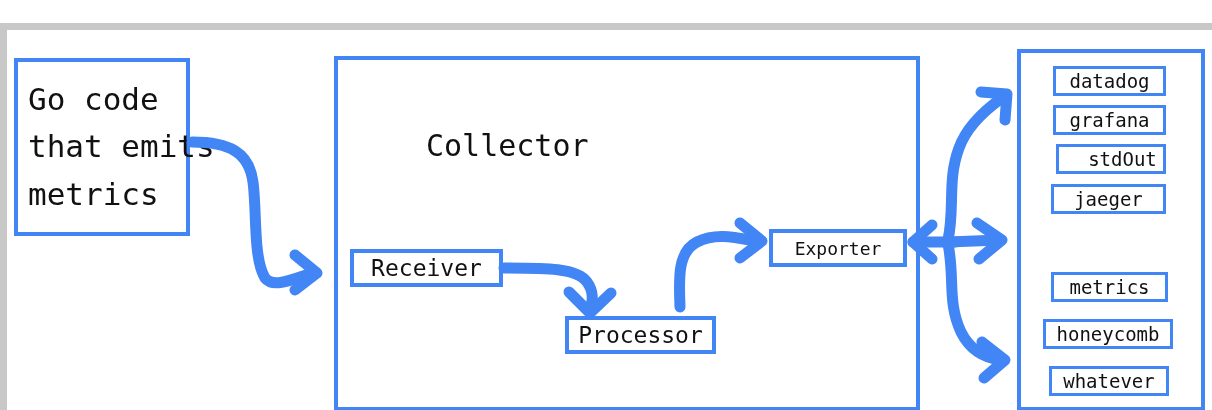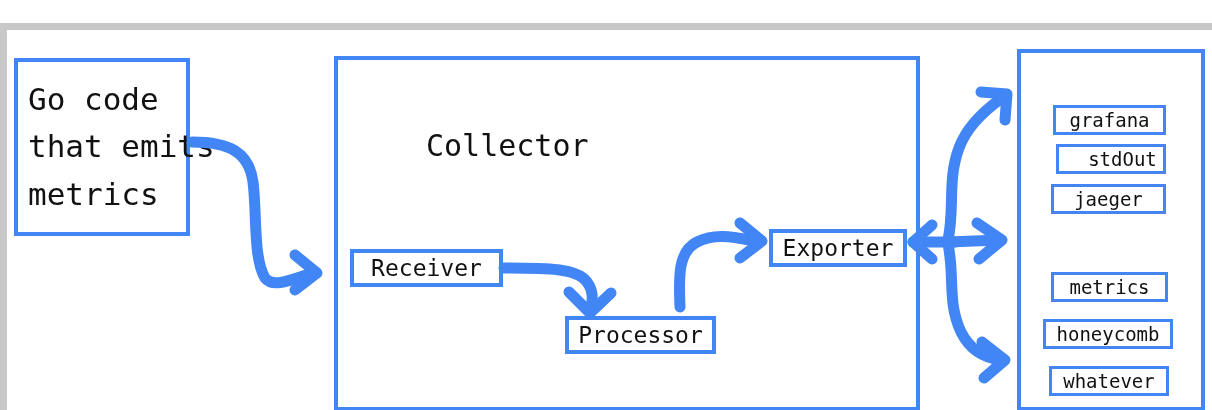--- a/index.html
+++ b/index.html
@@ -88,21 +88,21 @@
     top: 286px;
     width: 151px;
     height: 38px;
     font-size: 23px;
   }
   #exporter-box {
     left: 762px;
     top: 199px;
     width: 138px;
     height: 38px;
-    font-size: 23px;
+    font-size: 18px;
   }
 
   
   #backends-box {
     left: 1010px;
     top: 19px;
     width: 188px;
     height: 362px;
     display: block;
   }
@@ -166,20 +166,23 @@
 
   <div class="box" id="receiver-box">
     <span>Receiver</span>
   </div>
 
   <div class="box" id="exporter-box">
     <span>Exporter</span>
   </div>
 
   <div class="box" id="backends-box">
+    <div class="backend-item" style="left:32px; top:13px; width:113px;">
+      <span>datadog</span>
+    </div>
     <div class="backend-item" style="left:32px; top:52px; width:113px;">
       <span>grafana</span>
     </div>
     <div class="backend-item" style="left:35px; top:91px; width:110px;padding-left:23px;">
       <span>stdOut</span>
     </div>
     <div class="backend-item" style="left:30px; top:131px; width:115px;">
       <span>jaeger</span>
     </div>
     <div class="backend-item" style="left:30px; top:219px; width:117px;">

